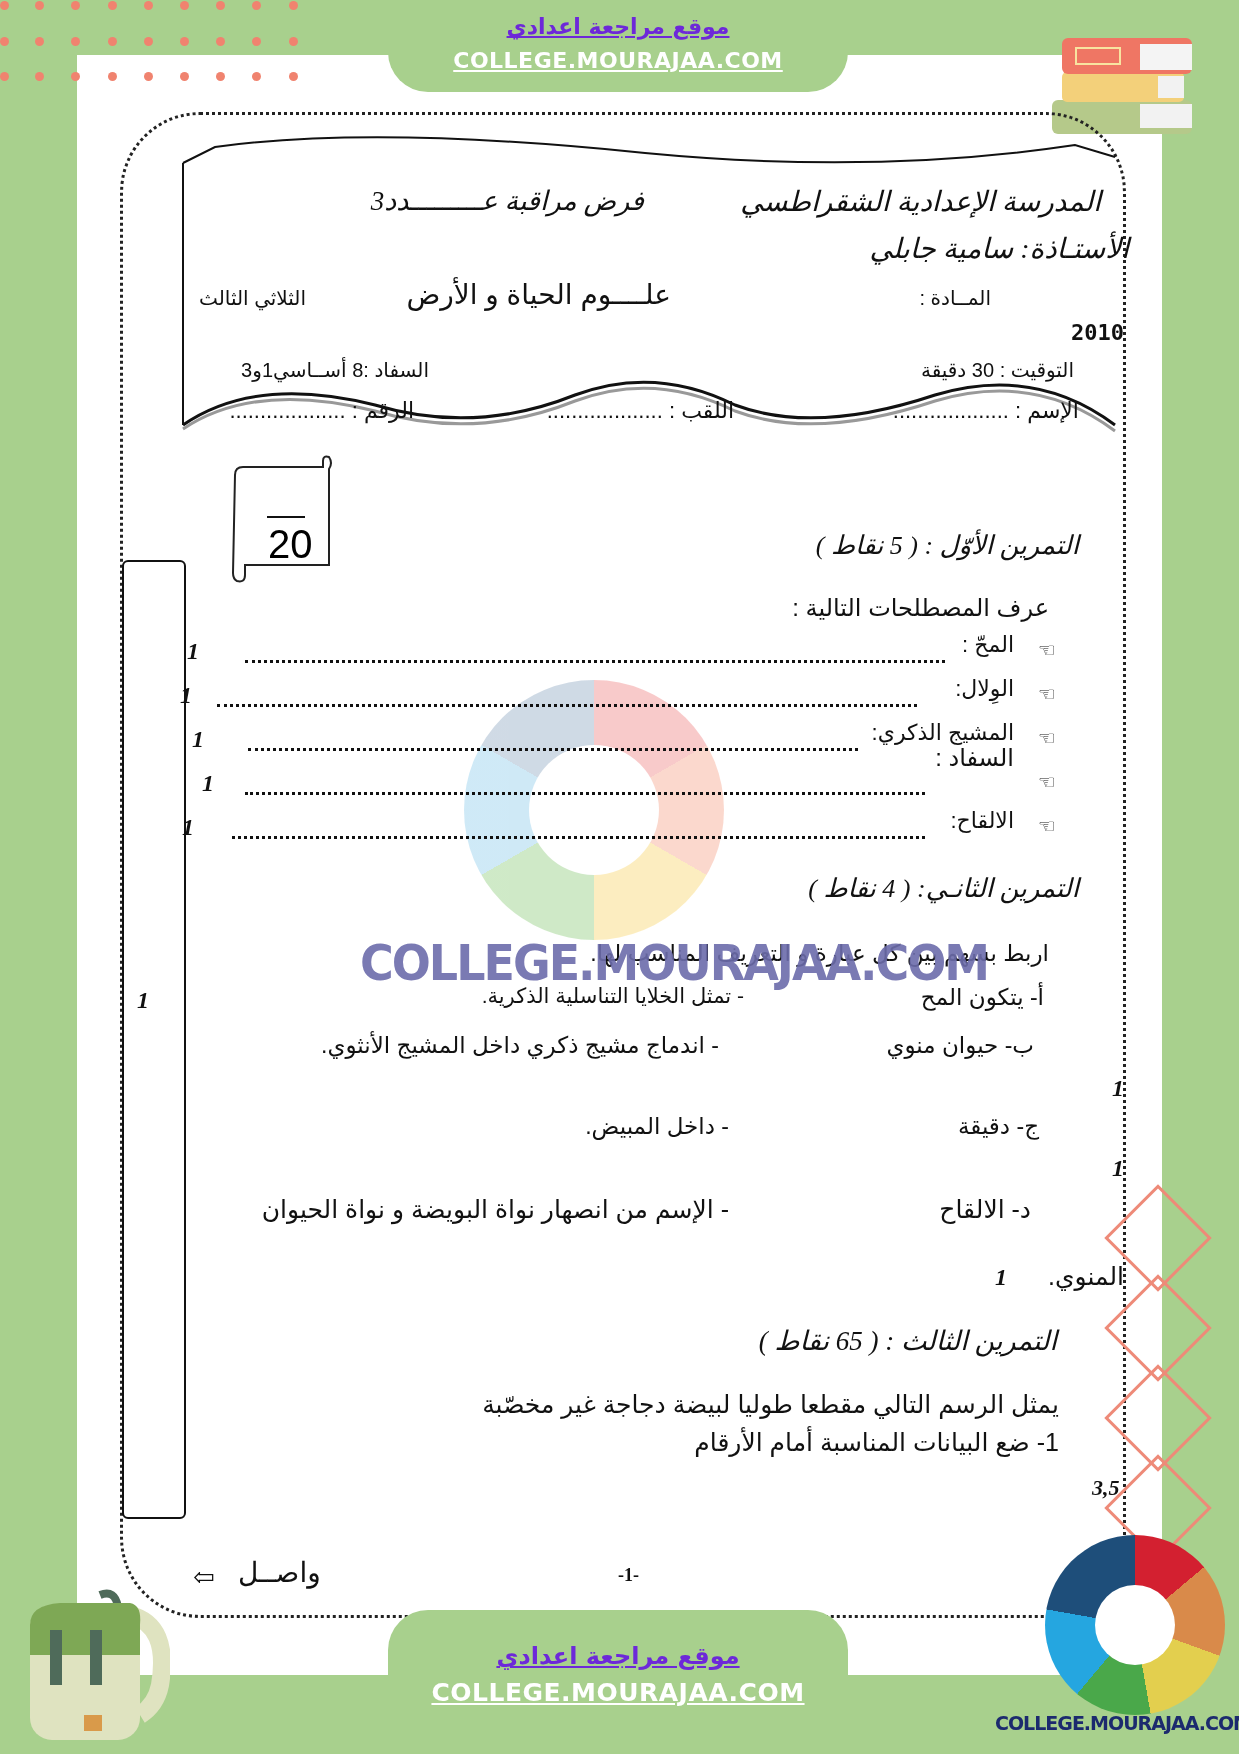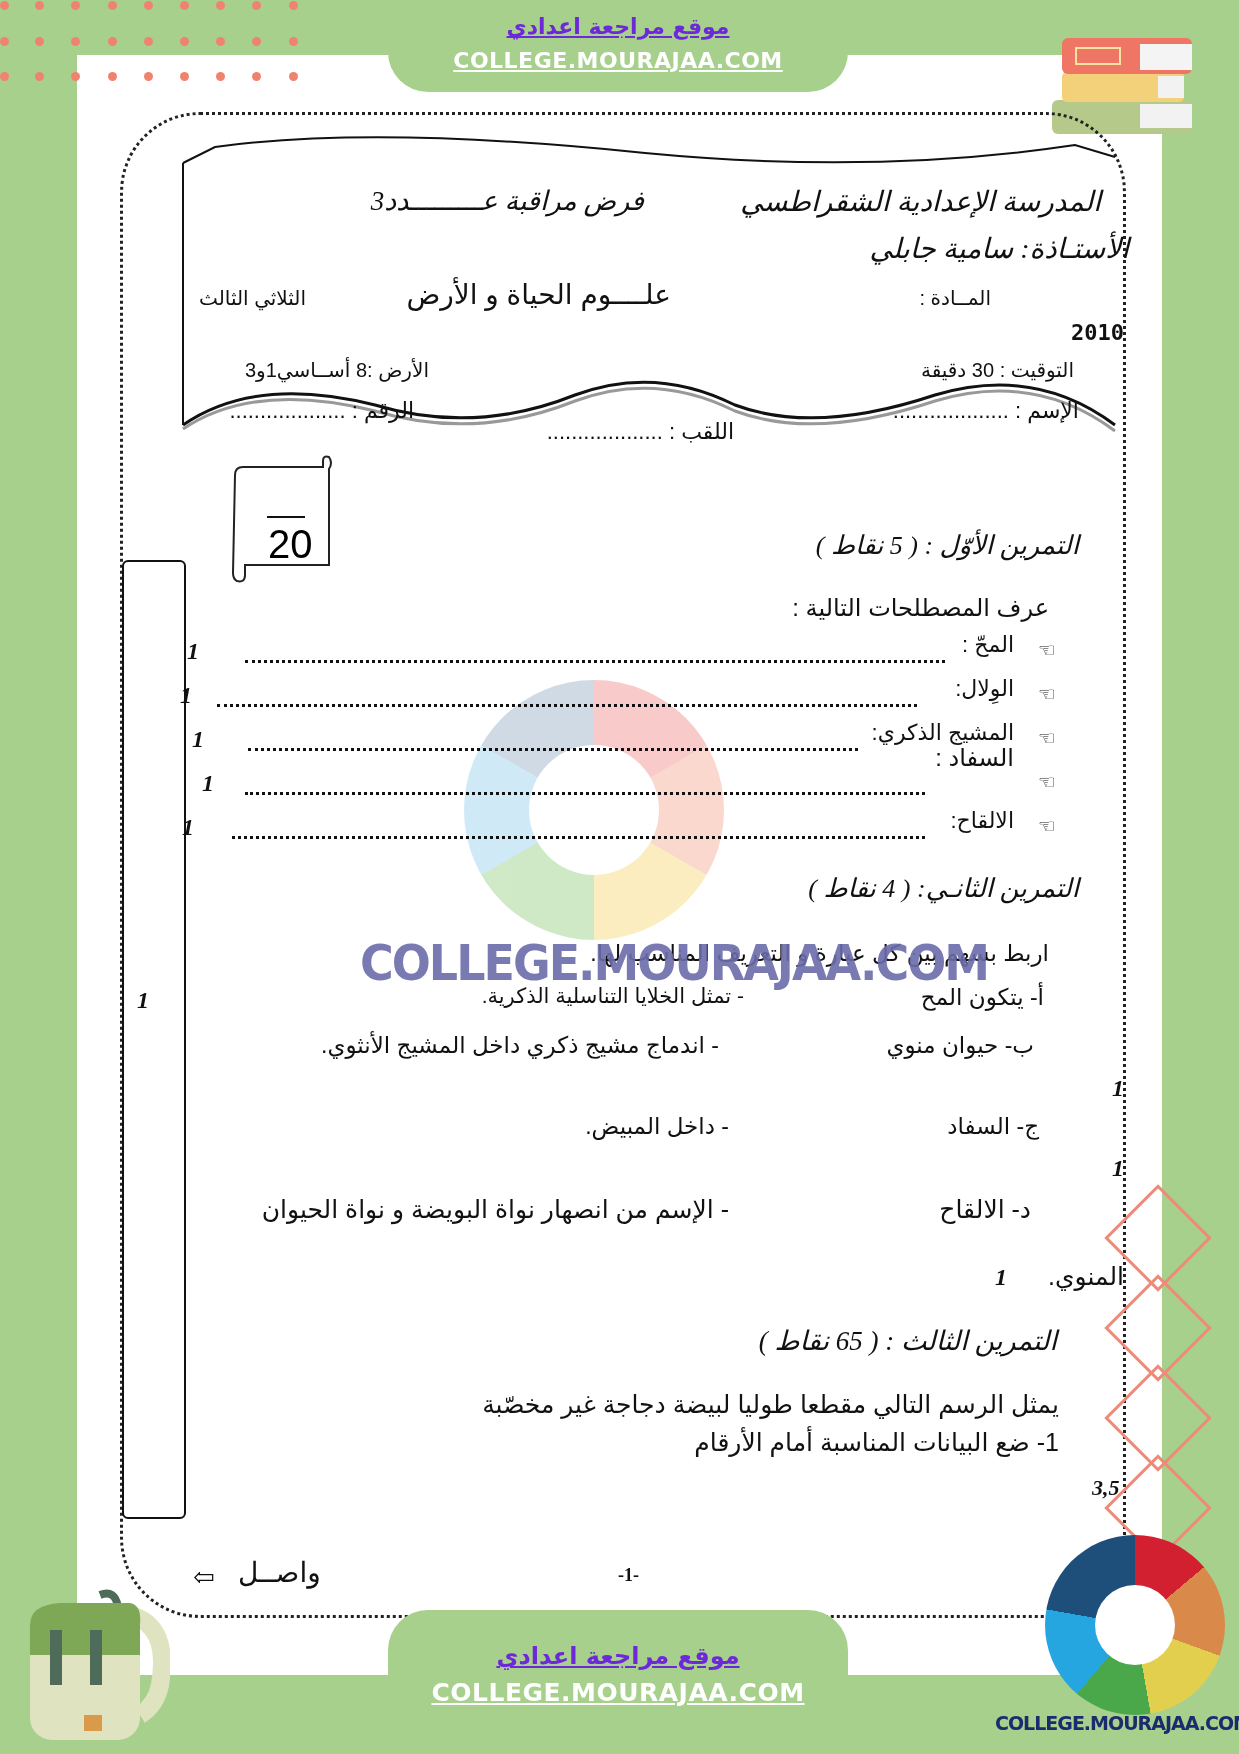--- a/index.html
+++ b/index.html
@@ -90,23 +90,23 @@
 </svg>
 
 <div class="txt it" style="right:138px;top:185px;font-size:28px;">المدرسة الإعدادية الشقراطسي</div>
 <div class="txt it" style="right:595px;top:185px;font-size:27px;">فرض مراقبة عـــــــــدد3</div>
 <div class="txt it" style="right:110px;top:232px;font-size:28px;">الأستـاذة: سامية  جابلي</div>
 <div class="txt sans" style="right:248px;top:286px;font-size:20px;margin-left:24px;">المــادة :</div>
 <div class="txt sans" style="right:568px;top:278px;font-size:28px;">علــــوم الحياة و الأرض</div>
 <div class="txt sans" style="right:933px;top:286px;font-size:20px;">الثلاثي الثالث</div>
 <div class="txt b" style="right:115px;top:320px;font-size:22px;font-family:'DejaVu Sans Mono',monospace;direction:ltr;">2010</div>
 <div class="txt sans" style="right:165px;top:358px;font-size:20px;">التوقيت : 30 دقيقة</div>
-<div class="txt sans" style="right:810px;top:358px;font-size:20px;">الأرض :8 أســاسي1و3</div>
+<div class="txt sans" style="right:810px;top:358px;font-size:20px;">السفاد :8 أســاسي1و3</div>
 <div class="txt sans" style="right:160px;top:398px;font-size:22px;">الإسم  : ...................</div>
-<div class="txt sans" style="right:505px;top:398px;font-size:22px;margin-top:21px;">اللقب : ...................</div>
+<div class="txt sans" style="right:505px;top:398px;font-size:22px;">اللقب : ...................</div>
 <div class="txt sans" style="right:825px;top:398px;font-size:22px;">الرقم : ...................</div>
 
 <svg class="abs" style="left:225px;top:455px" width="110" height="130">
   <path d="M10,20 Q10,12 18,12 L98,12 L98,6 Q98,0 104,2 Q108,8 104,14 L104,110 L20,110 L20,120 Q20,128 12,126 Q8,124 8,118 Z" fill="#fff" stroke="#222" stroke-width="2"></path>
   <line x1="42" y1="62" x2="80" y2="62" stroke="#111" stroke-width="2"></line>
 </svg>
 <div class="abs sans" style="left:268px;top:522px;font-size:40px;font-family:'Liberation Sans',sans-serif;">20</div>
 
 <div class="side-scroll"></div>
 
@@ -152,21 +152,21 @@
 <div class="wm-text">COLLEGE.MOURAJAA.COM</div>
 
 <div class="txt sans" style="right:195px;top:984px;font-size:23px;">أ-   يتكون المح</div>
 <div class="txt sans" style="right:495px;top:984px;font-size:21px;">- تمثل الخلايا التناسلية الذكرية.</div>
 <div class="mark" style="left:137px;top:987px;">1</div>
 
 <div class="txt sans" style="right:205px;top:1032px;font-size:23px;">ب- حيوان منوي</div>
 <div class="txt sans" style="right:520px;top:1032px;font-size:23px;">- اندماج مشيج ذكري داخل المشيج الأنثوي.</div>
 <div class="mark" style="left:1112px;top:1075px;">1</div>
 
-<div class="txt sans" style="right:200px;top:1113px;font-size:23px;">ج-   السفاد</div>
+<div class="txt sans" style="right:200px;top:1113px;font-size:23px;">ج-   دقيقة</div>
 <div class="txt sans" style="right:510px;top:1113px;font-size:23px;">- داخل المبيض.</div>
 <div class="mark" style="left:1112px;top:1155px;">1</div>
 
 <div class="txt sans" style="right:208px;top:1195px;font-size:25px;margin-left:31px;">د- الالقاح</div>
 <div class="txt sans" style="right:510px;top:1195px;font-size:25px;">- الإسم من انصهار نواة البويضة و نواة الحيوان</div>
 
 <div class="txt sans" style="right:115px;top:1262px;font-size:25px;">المنوي.</div>
 <div class="mark" style="left:995px;top:1264px;">1</div>
 
 <div class="txt it" style="right:182px;top:1325px;font-size:27px;">التمرين الثالث  : ( 65 نقاط )</div>

